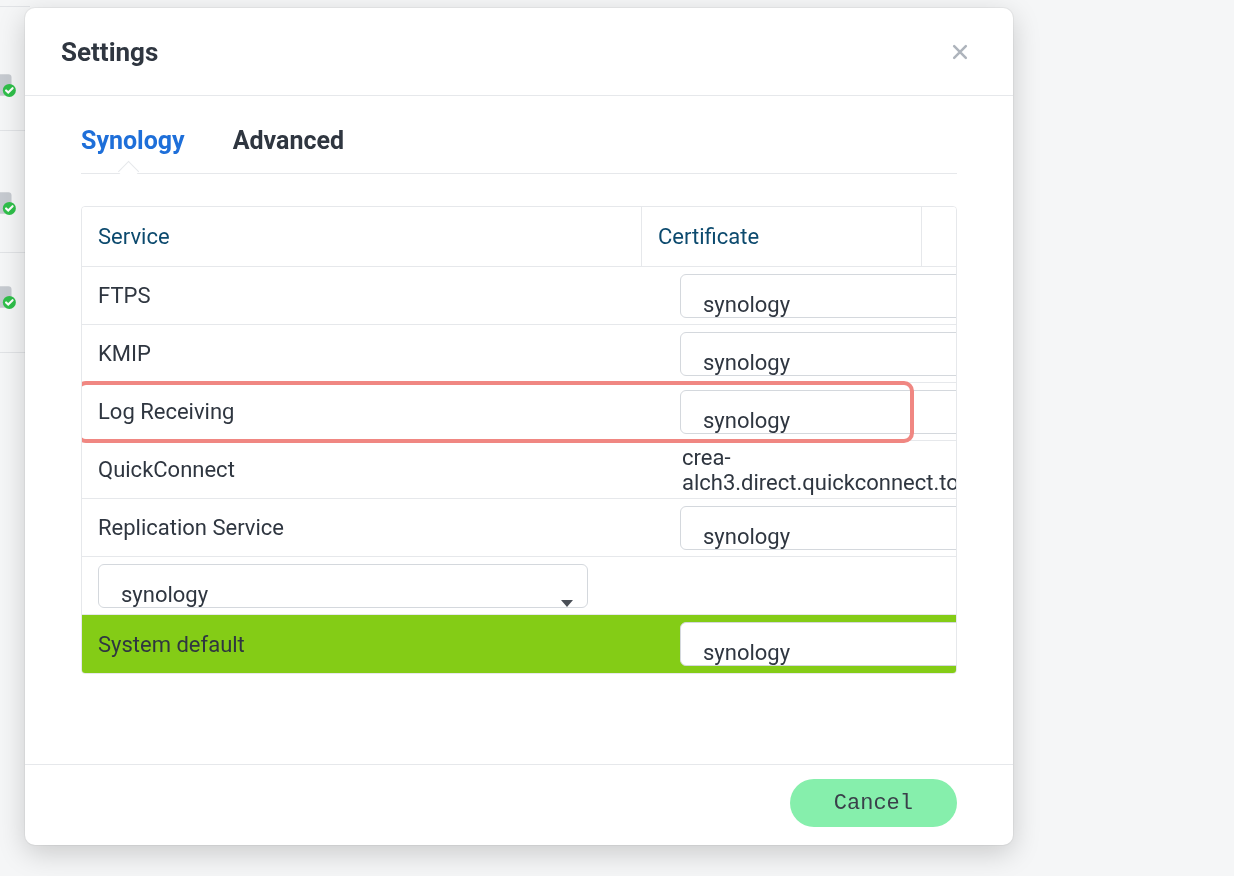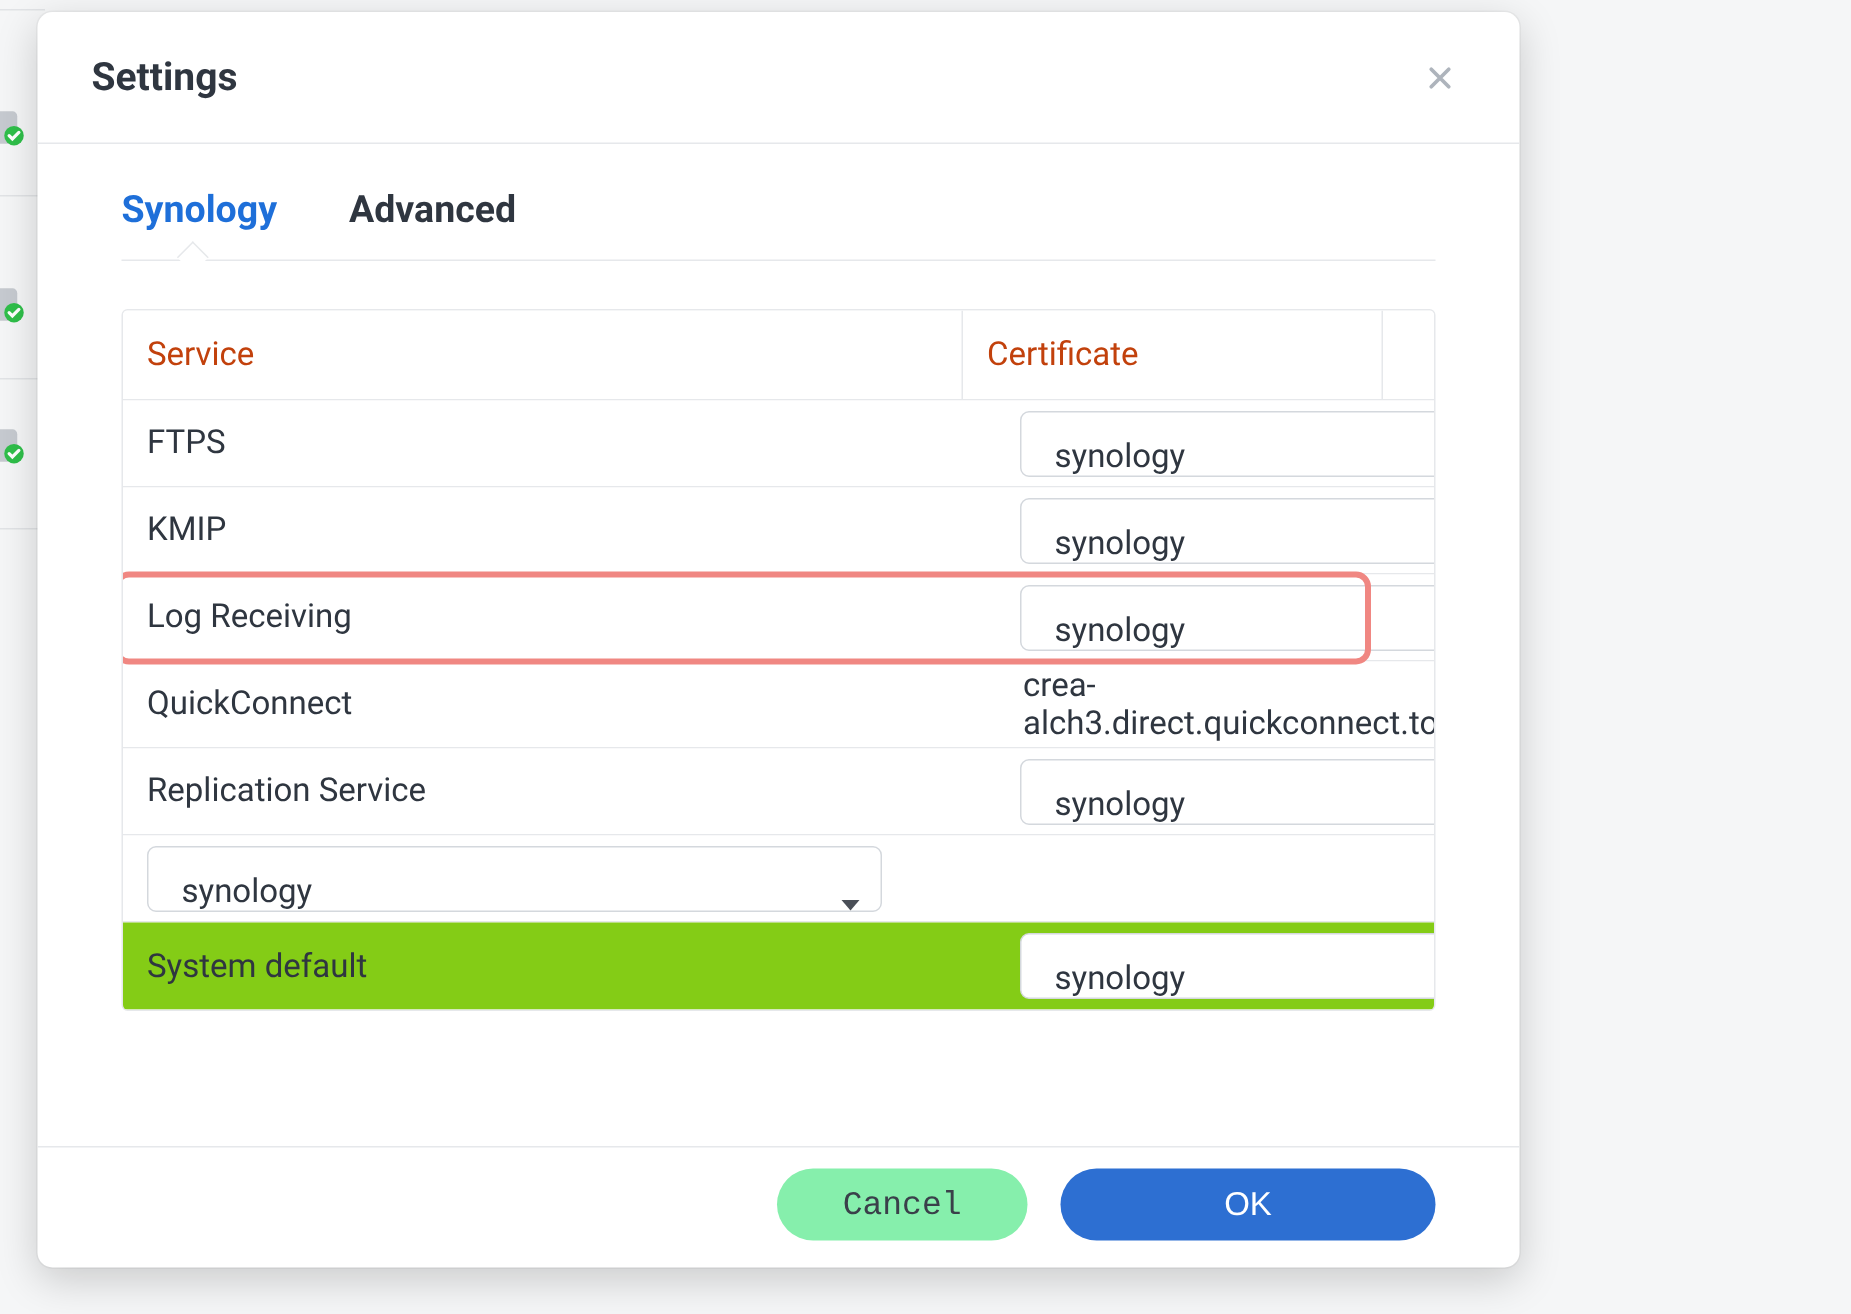--- a/index.html
+++ b/index.html
@@ -101,21 +101,21 @@
     border-radius: 4px;
     overflow: hidden;
   }
   .thead {
     display: flex;
     background: #fff;
     border-bottom: 1px solid #e6e8eb;
     height: 60px;
     align-items: center;
     font-size: 22px;
-    color: #c2410c;
+    color: #0c4a6e;
   }
   .th-service { flex: 0 0 560px; padding-left: 16px; border-right: 1px solid #e6e8eb; height: 100%; display:flex; align-items:center;}
   .th-cert    { flex: 1 1 auto; padding-left: 16px; border-right: 1px solid #e6e8eb; height:100%; display:flex; align-items:center;}
   .th-spacer  { flex: 0 0 34px; }
 
   .tbody .row {
     display: flex;
     align-items: center;
     height: 58px;
     border-bottom: 1px solid #e6e8eb;
@@ -308,15 +308,14 @@
             </div>
           </div>
         </div>
 
     <div class="highlight-box" style="left: -6px; right: 42px; top: 174px; height: 62px;"></div>
       </div>
   </div>
 
   <div class="modal-footer">
     <button class="btn btn-cancel">Cancel</button>
-    <button class="btn btn-ok">OK</button>
   </div>
 </div>
 
 </body></html>

